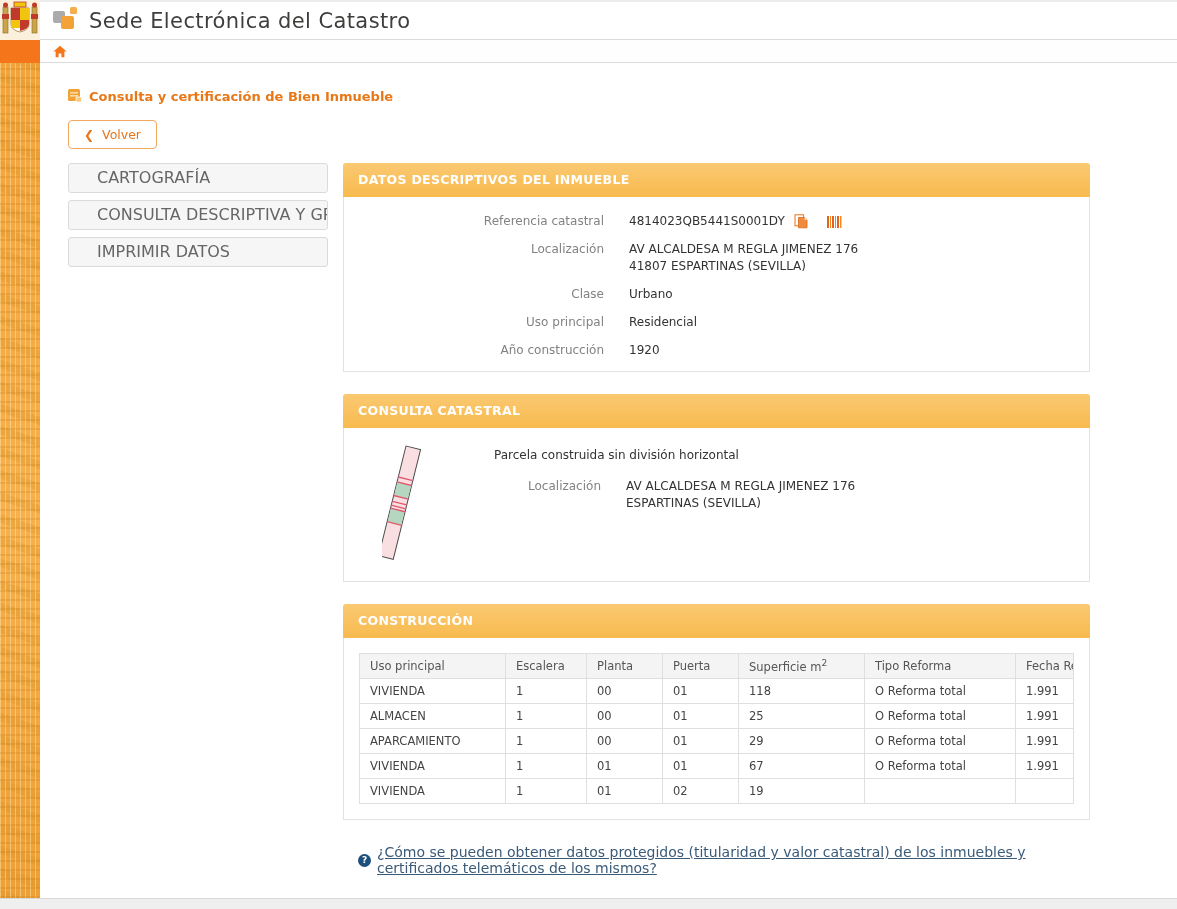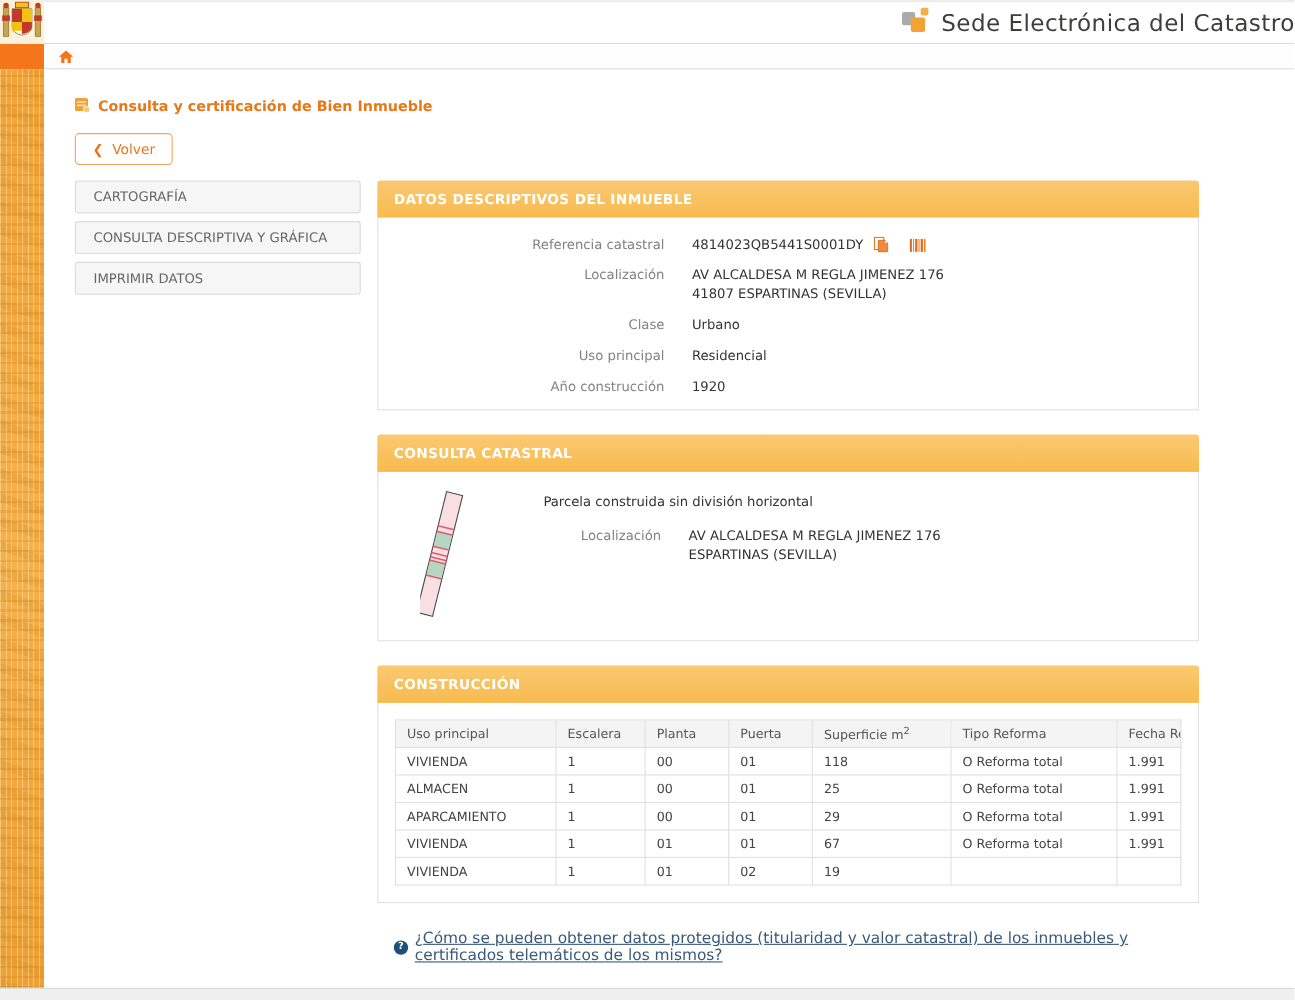--- a/index.html
+++ b/index.html
@@ -3,21 +3,21 @@
 <meta charset="utf-8">
 <style>
   html,body{margin:0;padding:0;background:#fff;}
   body{font-family:"DejaVu Sans","Liberation Sans",sans-serif;}
   .page{position:relative;width:1177px;height:909px;background:#fff;overflow:hidden;}
 
   
   .header{display:flex;height:40px;box-sizing:border-box;}
   .coat-block{width:40px;height:40px;flex:none;background:#FDF3E3;}
   .header-right{flex:1;display:flex;align-items:center;gap:10px;padding-left:13px;
-    border-top:2px solid #ECECEC;border-bottom:1px solid #DCDCDC;box-sizing:border-box;justify-content:flex-end;}
+    border-top:2px solid #ECECEC;border-bottom:1px solid #DCDCDC;box-sizing:border-box;}
   .site-title{font-size:21px;color:#3E3E3D;letter-spacing:.4px;}
 
   
   .nav{display:flex;height:23px;box-sizing:border-box;}
   .nav-left{width:40px;flex:none;background:#F5761A;}
   .nav-right{flex:1;display:flex;align-items:center;padding-left:13px;
     border-bottom:1px solid #DCDCDC;box-sizing:border-box;background:#FEFEFE;}
 
   
   .left-strip{position:absolute;top:63px;left:0;width:40px;height:835px;
@@ -33,21 +33,21 @@
   .btn-volver{margin-top:15px;display:inline-flex;align-items:center;gap:8px;
     border:1px solid #F2A860;border-radius:4px;background:#fff;color:#E8751A;
     font-size:12.5px;padding:6px 15px;cursor:pointer;font-family:inherit;}
   .chevron{color:#E8751A;font-size:12px;font-weight:bold;}
 
   .cols{display:flex;gap:15px;margin-top:14px;align-items:flex-start;}
 
   
   .sidebar{width:260px;flex:none;}
   .side-item{background:#F6F6F6;border:1px solid #DBDBDB;border-radius:3px;height:28px;
-    line-height:28px;padding-left:16px;margin-bottom:7px;color:#666;font-size:12px;cursor:pointer;
+    line-height:28px;padding-left:28px;margin-bottom:7px;color:#666;font-size:16px;cursor:pointer;
     white-space:nowrap;overflow:hidden;}
 
   
   .main{width:747px;flex:none;}
   .panel{margin-bottom:22px;}
   .panel-header{height:34px;line-height:34px;background:linear-gradient(#FBC972,#F7BA4E);
     border-radius:3px 3px 0 0;color:#fff;font-weight:bold;font-size:12.5px;
     padding-left:15px;letter-spacing:.3px;}
   .panel-body{border:1px solid #E2E2E2;border-top:none;background:#fff;}
 

